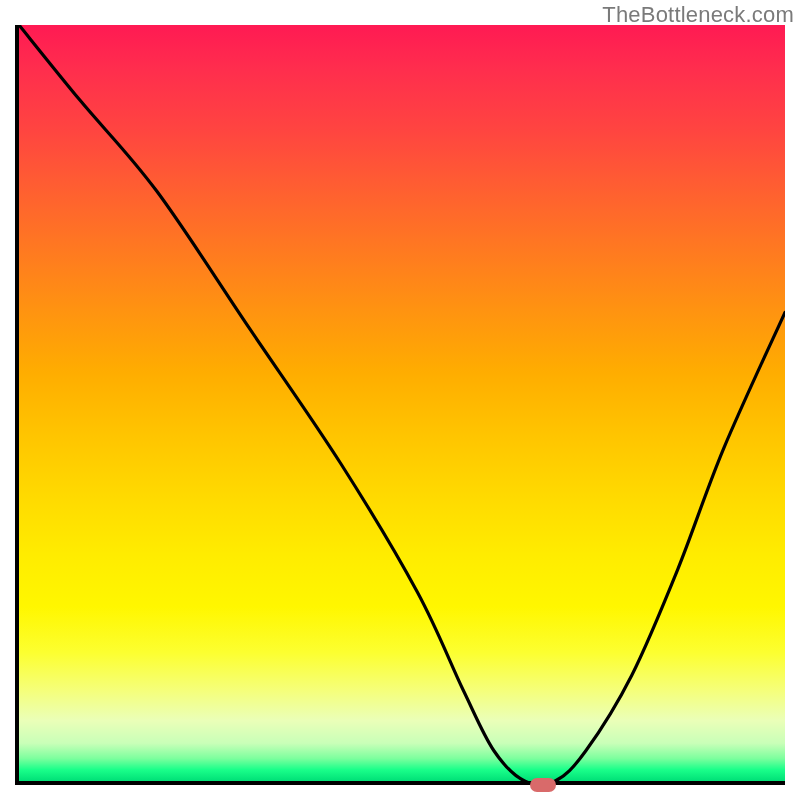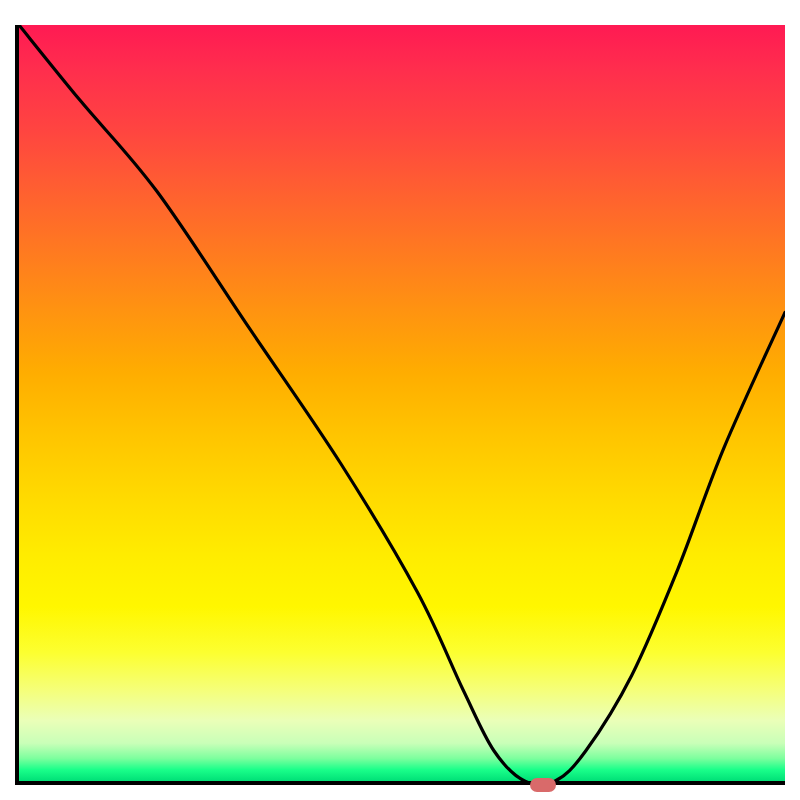--- a/index.html
+++ b/index.html
@@ -67,20 +67,21 @@
     font-family: Arial, Helvetica, sans-serif;
     font-size: 22px;
     color: #7a7a7a;
     letter-spacing: 0.2px;
   }
 </style>
 </head>
 <body>
 
 <div class="chart-container">
+  <div class="watermark">TheBottleneck.com</div>
   <div class="plot-area">
     <div class="gradient-bg"></div>
     <svg class="curve-svg" viewBox="0 0 770 760" preserveAspectRatio="none">
       <path id="curve-path" fill="none" stroke="#000" stroke-width="3.2" stroke-linejoin="round" stroke-linecap="round" d="M 0 0 C 10.266666666666667 12.666666666666666, 38.5 48.13333333333334, 61.6 76 C 84.7 103.86666666666666, 110.36666666666666 129.19999999999993, 138.6 167.19999999999993 C 166.83333333333331 205.19999999999993, 200.2 258.4, 231 304 C 261.8 349.6, 295.16666666666663 396.4666666666667, 323.4 440.8 C 351.6333333333333 485.1333333333333, 379.8666666666667 532, 400.40000000000003 570 C 420.9333333333334 608, 433.76666666666665 642.1999999999999, 446.59999999999997 668.8 C 459.4333333333333 695.4, 467.1333333333333 714.4, 477.4 729.6 C 487.66666666666663 744.8000000000001, 497.9333333333334 754.9333333333334, 508.20000000000005 760 C 518.4666666666667 765.0666666666666, 528.7333333333333 765.0666666666666, 539 760 C 549.2666666666667 754.9333333333334, 556.9666666666666 747.3333333333334, 569.8 729.6 C 582.6333333333333 711.8666666666667, 600.6 684, 616 653.6 C 631.4 623.2, 646.8000000000001 585.2, 662.2 547.2 C 677.6 509.20000000000005, 690.4333333333333 468.6666666666667, 708.4 425.6 C 726.3666666666667 382.53333333333336, 759.7333333333333 311.6, 770 288.8"></path>
     </svg>
     <div id="marker" class="marker" style="left: 523.6px; top: 760px;"></div>
   </div>
 </div>
 
 </body></html>

